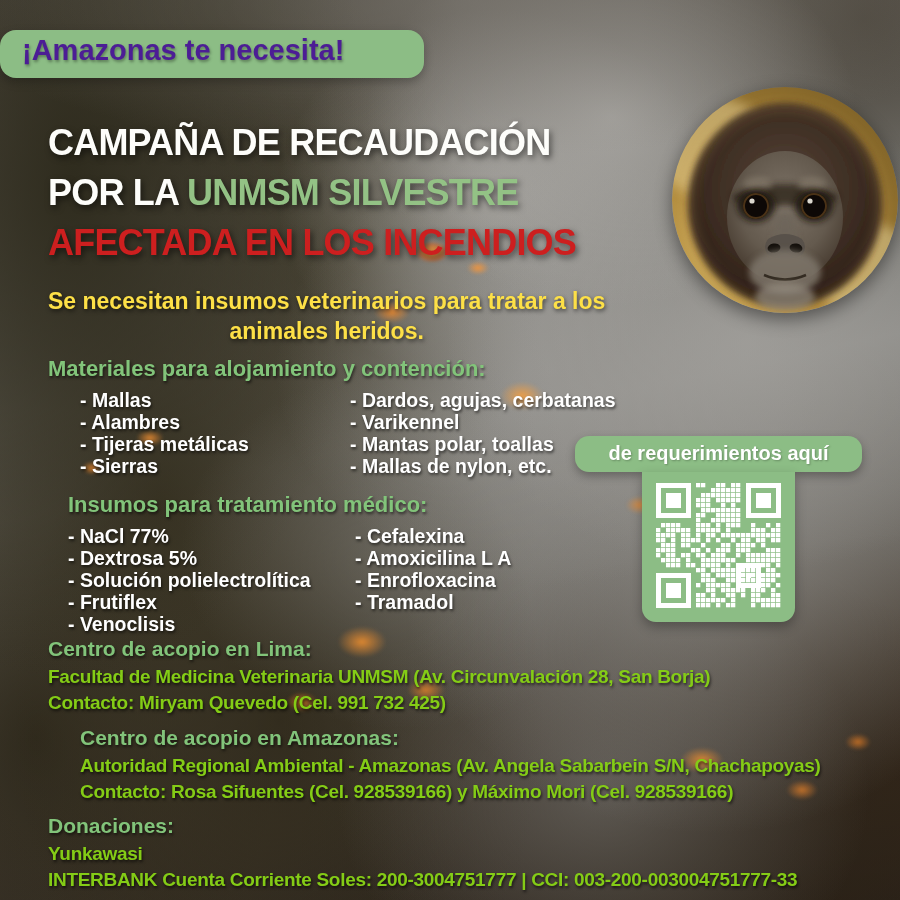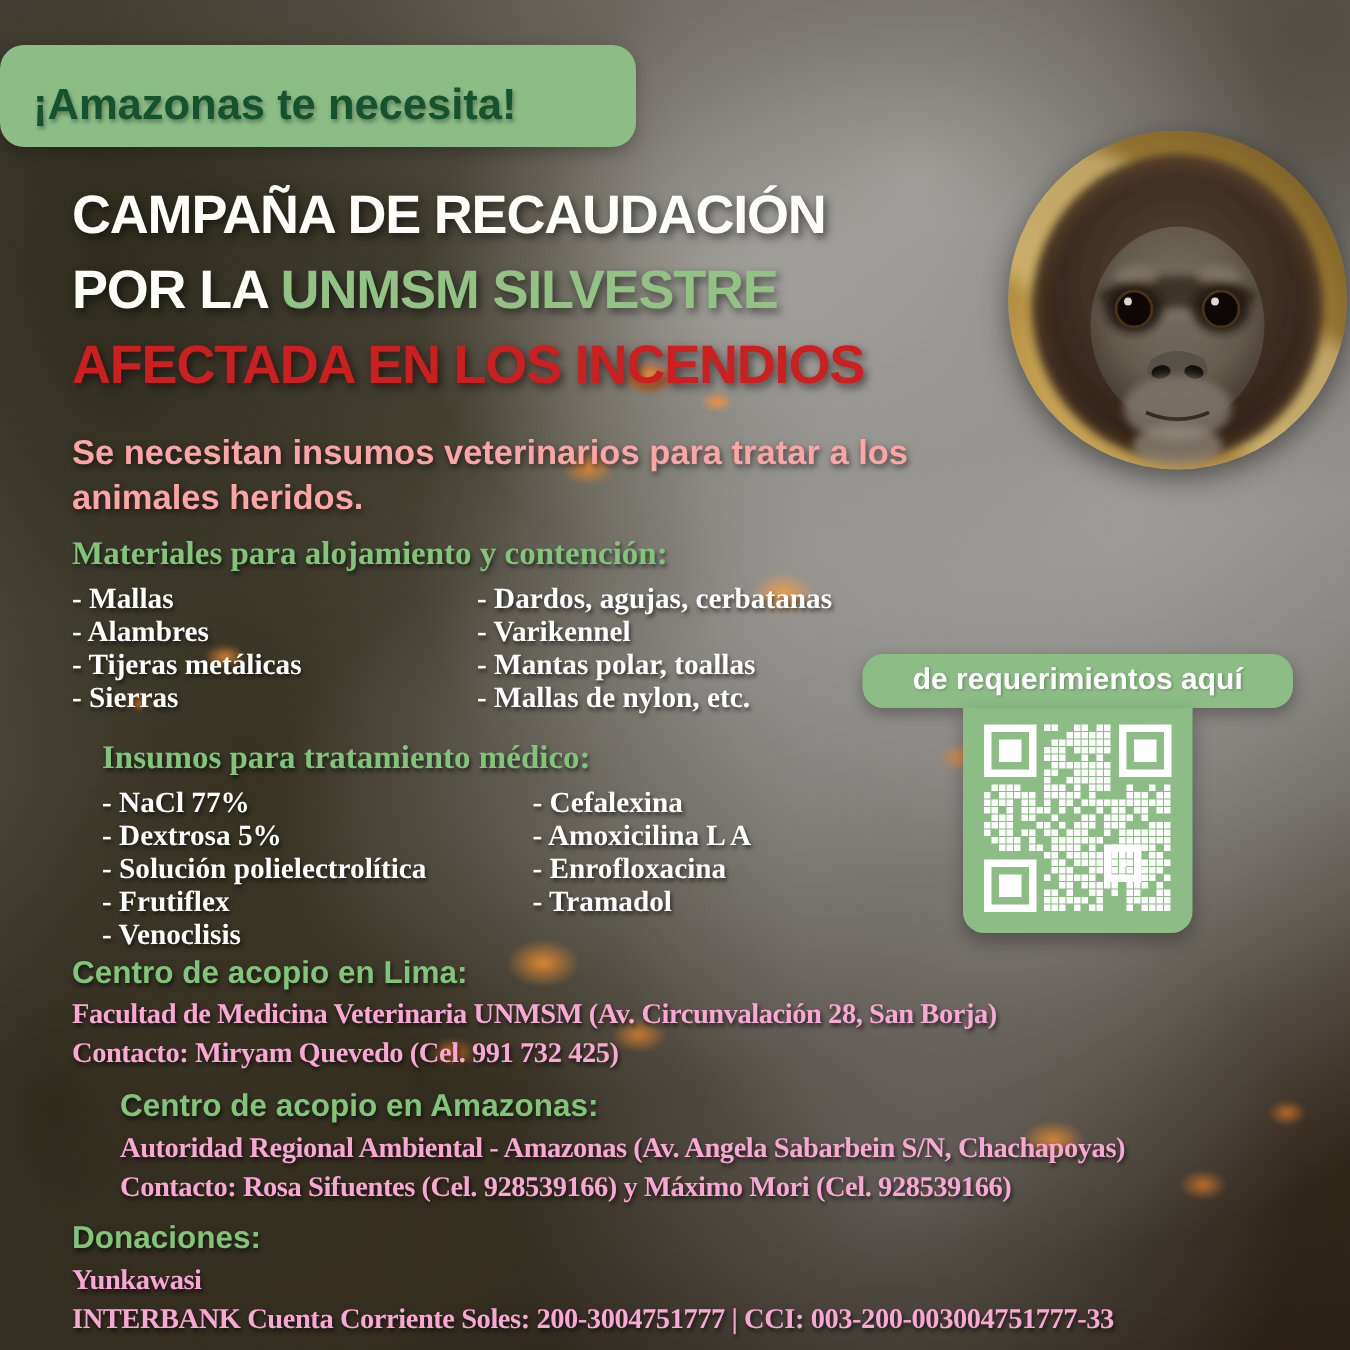--- a/index.html
+++ b/index.html
@@ -38,62 +38,62 @@
     radial-gradient(20px 13px at 640px 505px, rgba(245,140,40,.7), transparent 72%),
     radial-gradient(34px 22px at 362px 642px, rgba(255,150,45,.8), transparent 72%),
     radial-gradient(26px 16px at 426px 690px, rgba(250,140,40,.72), transparent 72%),
     radial-gradient(22px 14px at 302px 702px, rgba(240,130,35,.7), transparent 72%),
     radial-gradient(30px 18px at 702px 760px, rgba(255,150,45,.75), transparent 72%),
     radial-gradient(22px 14px at 802px 790px, rgba(245,135,40,.7), transparent 72%),
     radial-gradient(18px 12px at 858px 742px, rgba(240,130,35,.7), transparent 72%);}
   .bg-vignette{background:radial-gradient(140% 120% at 50% 45%, transparent 60%, rgba(18,14,10,.38) 100%);}
 
   .badge{position:absolute;left:0;top:30px;min-width:424px;box-sizing:border-box;
-    background:var(--accent,#8cbd85);color:#14532d;font-weight:bold;font-size:29px;
-    padding:24px 26px 11px 22px;border-radius:16px;
+    background:var(--accent,#8cbd85);color:#4c1d95;font-weight:bold;font-size:29px;
+    padding:4px 26px 11px 22px;border-radius:16px;
     text-shadow:1px 2px 3px rgba(0,0,0,.35);box-shadow:0 4px 10px rgba(0,0,0,.25);}
 
   .title{position:absolute;left:48px;top:118px;margin:0;font-size:36px;line-height:50px;
     font-weight:bold;letter-spacing:-.8px;text-shadow:2px 3px 6px rgba(0,0,0,.55);white-space:nowrap;}
   .t-white{color:#fdfdfa;}
   .t-green{color:var(--title-green,#93c285);}
   .t-red{color:var(--title-red,#cd1f1f);}
 
   .monkey{position:absolute;left:672px;top:87px;width:226px;height:226px;border-radius:50%;
     overflow:hidden;box-shadow:0 6px 18px rgba(0,0,0,.45);}
 
-  .intro{position:absolute;left:48px;top:286px;color:#fca5a5;font-weight:bold;font-size:23px;
-    line-height:30px;text-shadow:1px 2px 4px rgba(0,0,0,.6);}
+  .intro{position:absolute;left:48px;top:286px;color:#fde047;font-weight:bold;font-size:23px;
+    line-height:30px;text-shadow:1px 2px 4px rgba(0,0,0,.6);text-align:center;}
 
   .sec-heading{color:var(--heading-green,#82c47a);font-weight:bold;font-size:22px;
     text-shadow:1px 2px 3px rgba(0,0,0,.6);margin-bottom:7px;}
-  .list{position:absolute;left:48px;font-family:Liberation Serif, serif;}
+  .list{position:absolute;left:48px;}
   .materials{top:356px;}
   .medical{top:492px;margin-left:20px;}
   .cols{display:flex;}
-  .materials .col1{width:270px;}
+  .materials .col1{width:270px;margin-left:32px;}
   .medical .col1{width:287px;}
   .li{color:#fff;font-weight:bold;font-size:19.5px;line-height:22px;white-space:nowrap;
     text-shadow:1px 2px 3px rgba(0,0,0,.6);}
 
   .download{position:absolute;left:575px;top:436px;width:287px;text-align:center;}
   .dl-btn{background:var(--accent,#8cbd85);color:#fff;font-weight:bold;font-size:20px;
     line-height:24px;border-radius:14px;padding:5px 4px 7px 4px;cursor:pointer;
     text-shadow:1px 1px 2px rgba(0,0,0,.25);box-shadow:0 4px 10px rgba(0,0,0,.3);}
   .qr-wrap{width:153px;margin:0 auto;background:var(--accent,#8cbd85);
     border-radius:0 0 14px 14px;padding:4px 0 7px 0;box-shadow:0 5px 12px rgba(0,0,0,.3);}
   .qr-wrap svg{display:block;margin:0 auto;}
 
   .contact{position:absolute;left:48px;}
   .lima{top:637px;}
   .amazonas{top:726px;margin-left:32px;}
   .donations{top:814px;}
   .contact .sec-heading{font-size:21px;margin-bottom:3px;}
-  .cline{color:#f9a8d4;font-weight:bold;font-size:19px;line-height:26px;letter-spacing:-.3px;
-    white-space:nowrap;text-shadow:1px 2px 3px rgba(0,0,0,.65);font-family:Liberation Serif, serif;}
+  .cline{color:#84cc16;font-weight:bold;font-size:19px;line-height:26px;letter-spacing:-.3px;
+    white-space:nowrap;text-shadow:1px 2px 3px rgba(0,0,0,.65);}
 </style>
 </head>
 <body>
 
 <div class="poster">
   <div class="bg bg-base"></div>
   <div class="bg bg-trees"></div>
   <div class="bg bg-smoke"></div>
   <div class="bg bg-fire"></div>
   <div class="bg bg-vignette"></div>

